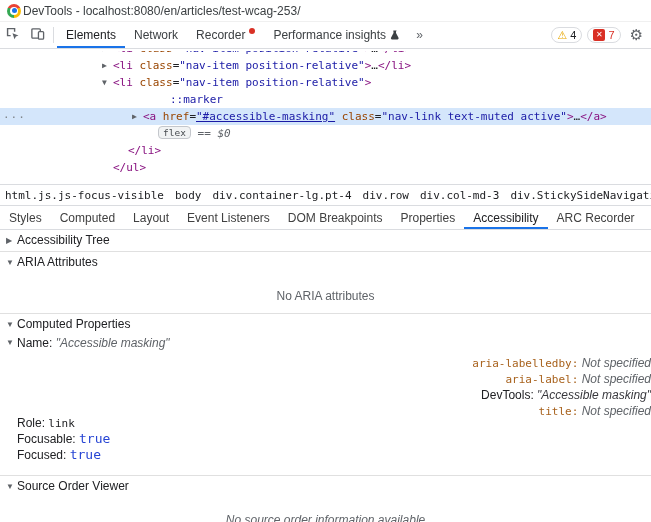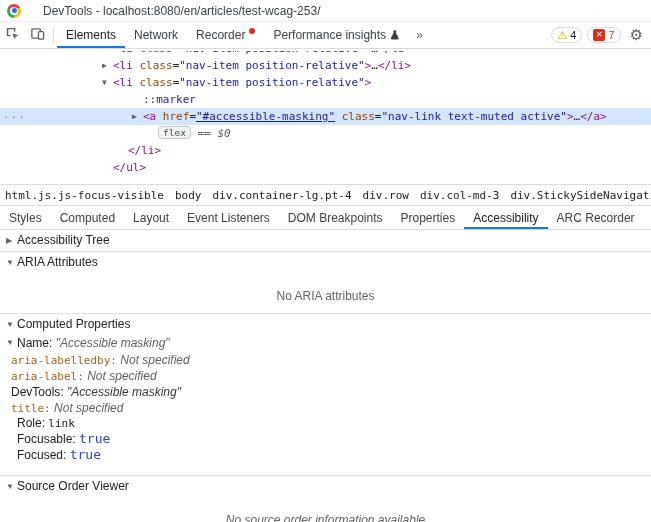--- a/index.html
+++ b/index.html
@@ -3,21 +3,21 @@
 <meta charset="utf-8">
 <style>
   * { box-sizing: border-box; }
   html,body { margin:0; padding:0; }
   body {
     width:651px; height:522px; overflow:hidden; background:#fff;
     font-family:"Liberation Sans","DejaVu Sans",sans-serif; color:#202124;
   }
 
   
-  .titlebar { height:22px; display:flex; align-items:center; gap:22px; padding-left:7px;
+  .titlebar { height:22px; display:flex; align-items:center; gap:2px; padding-left:7px;
     background:#fff; border-bottom:1px solid #f0f0f0; }
   .chrome-icon { width:14px; height:14px; border-radius:50%; position:relative; flex:0 0 auto;
     background:conic-gradient(from -60deg,#ea4335 0 120deg,#fbbc05 0 240deg,#34a853 0 360deg); }
   .chrome-icon::before { content:""; position:absolute; inset:3px; background:#fff; border-radius:50%; }
   .chrome-icon::after  { content:""; position:absolute; inset:4.5px; background:#1a73e8; border-radius:50%; }
   .title-text { font-size:12px; color:#3c4043; white-space:nowrap; }
 
   
   .toolbar { height:27px; display:flex; align-items:stretch; border-bottom:1px solid #dadce0; background:#fff; }
   .icon-btn { border:0; background:none; padding:0 5px; display:flex; align-items:center; cursor:pointer; }
@@ -76,21 +76,21 @@
   .a11y { background:#fff; height:293px; overflow:hidden; }
   .sect { }
   .bt { border-top:1px solid #e0e0e0; }
   .sect-head { position:relative; height:21px; line-height:21px; padding-left:17px; font-size:12px;
     color:#202124; cursor:pointer; }
   .sarrow { position:absolute; left:6px; font-size:8px; color:#5f6368; }
   .ph { text-align:center; color:#5f6368; font-size:12px; margin:16px 0 10px; }
   .ph.it { font-style:italic; }
   .comp-wrap { padding-bottom:12px; }
   .comp-name { position:relative; padding-left:17px; height:16px; line-height:16px; font-size:12px; }
-  .comp-child { padding-left:11px; height:16px; line-height:19px; font-size:12px; }
+  .comp-child { padding-left:11px; height:16px; line-height:24px; font-size:12px;text-align:right; }
   .comp-prop { padding-left:17px; height:16px; line-height:16px; font-size:12px; }
   .lab { color:#202124; }
   .prop-orange { font-family:"DejaVu Sans Mono","Liberation Mono",monospace; font-size:11px; color:#a8621d; }
   .italic-gray { font-style:italic; color:#5f6368; }
   .italic-dark { font-style:italic; color:#38383d; }
   .mono-dark { font-family:"DejaVu Sans Mono","Liberation Mono",monospace; font-size:11px; color:#202124; }
   .mono-blue { font-family:"DejaVu Sans Mono","Liberation Mono",monospace; font-size:13px; color:#2745d4; }
 </style>
 </head>
 <body>
@@ -155,21 +155,21 @@
     </button>
   </div>
 
   <div class="tree" id="tree">
     <div class="gdots">...</div>
   <div class="cliprow">
         <div class="trow" style="padding-left: 113px;"><span class="tarrow" style="left: 102px;">▶</span><span class="tk-tag">&lt;li</span><span class="tk-attr"> class</span><span class="tk-punc">=</span><span class="tk-val">"nav-item position-relative"</span><span class="tk-tag">&gt;</span><span class="tk-ell">…</span><span class="tk-tag">&lt;/li&gt;</span></div>
       </div>
       <div class="trow" style="padding-left: 113px;"><span class="tarrow" style="left: 102px;">▶</span><span class="tk-tag">&lt;li</span><span class="tk-attr"> class</span><span class="tk-punc">=</span><span class="tk-val">"nav-item position-relative"</span><span class="tk-tag">&gt;</span><span class="tk-ell">…</span><span class="tk-tag">&lt;/li&gt;</span></div>
       <div class="trow" style="padding-left: 113px;"><span class="tarrow" style="left: 102px;">▼</span><span class="tk-tag">&lt;li</span><span class="tk-attr"> class</span><span class="tk-punc">=</span><span class="tk-val">"nav-item position-relative"</span><span class="tk-tag">&gt;</span></div>
-      <div class="trow" style="padding-left: 143px;"><span class="tk-pseudo">::marker</span></div>
+      <div class="trow" style="padding-left: 143px; margin-left: 27px;"><span class="tk-pseudo">::marker</span></div>
       <div class="trow sel" style="padding-left: 143px;"><span class="tarrow" style="left: 132px;">▶</span><span class="tk-tag">&lt;a</span><span class="tk-attr"> href</span><span class="tk-punc">=</span><span class="tk-link">"#accessible-masking"</span><span class="tk-attr"> class</span><span class="tk-punc">=</span><span class="tk-val">"nav-link text-muted active"</span><span class="tk-tag">&gt;</span><span class="tk-ell">…</span><span class="tk-tag">&lt;/a&gt;</span></div>
       <div class="trow" style="padding-left: 158px;"><span class="flexbadge">flex</span><span class="tk-eq"> == </span><span class="tk-dollar">$0</span></div>
       <div class="trow" style="padding-left: 128px;"><span class="tk-tag">&lt;/li&gt;</span></div>
       <div class="trow" style="padding-left: 113px;"><span class="tk-tag">&lt;/ul&gt;</span></div>
     </div>
 
   <div class="crumbs" id="crumbs">
       <span class="crumb">html.js.js-focus-visible</span>
       <span class="crumb">body</span>
       <span class="crumb">div.container-lg.pt-4</span>

